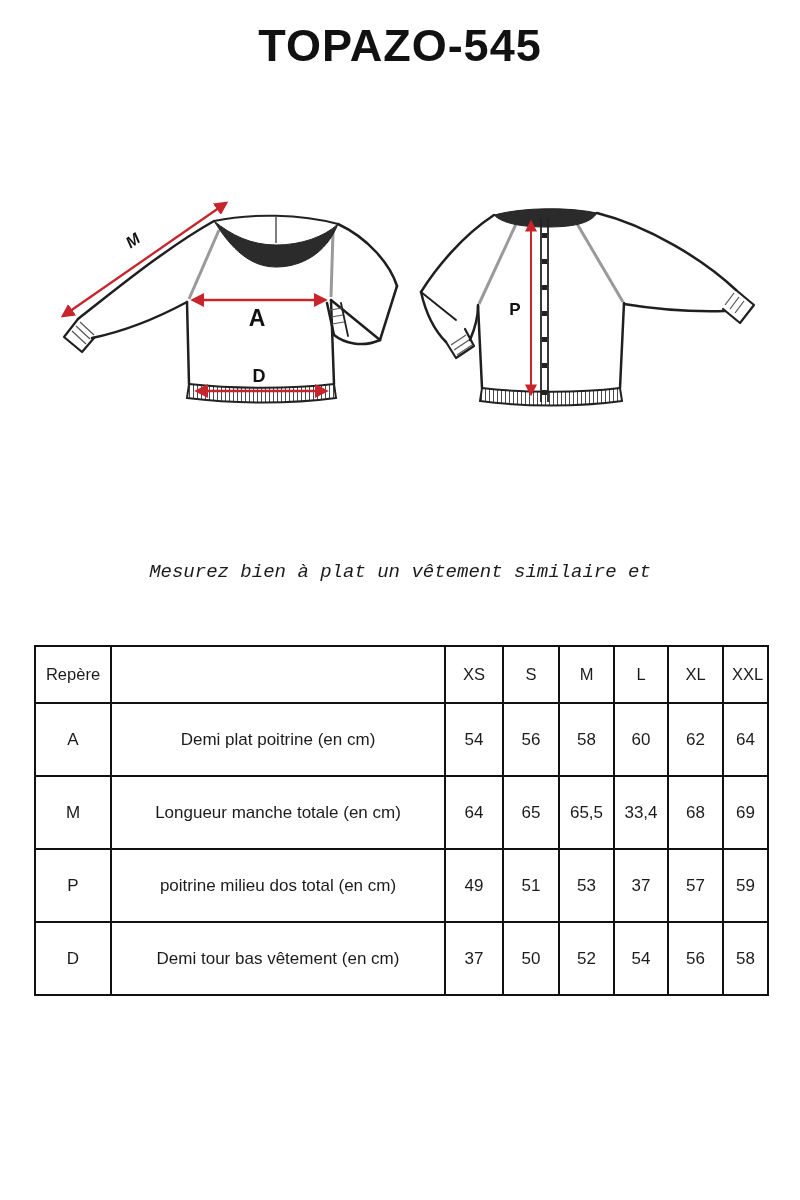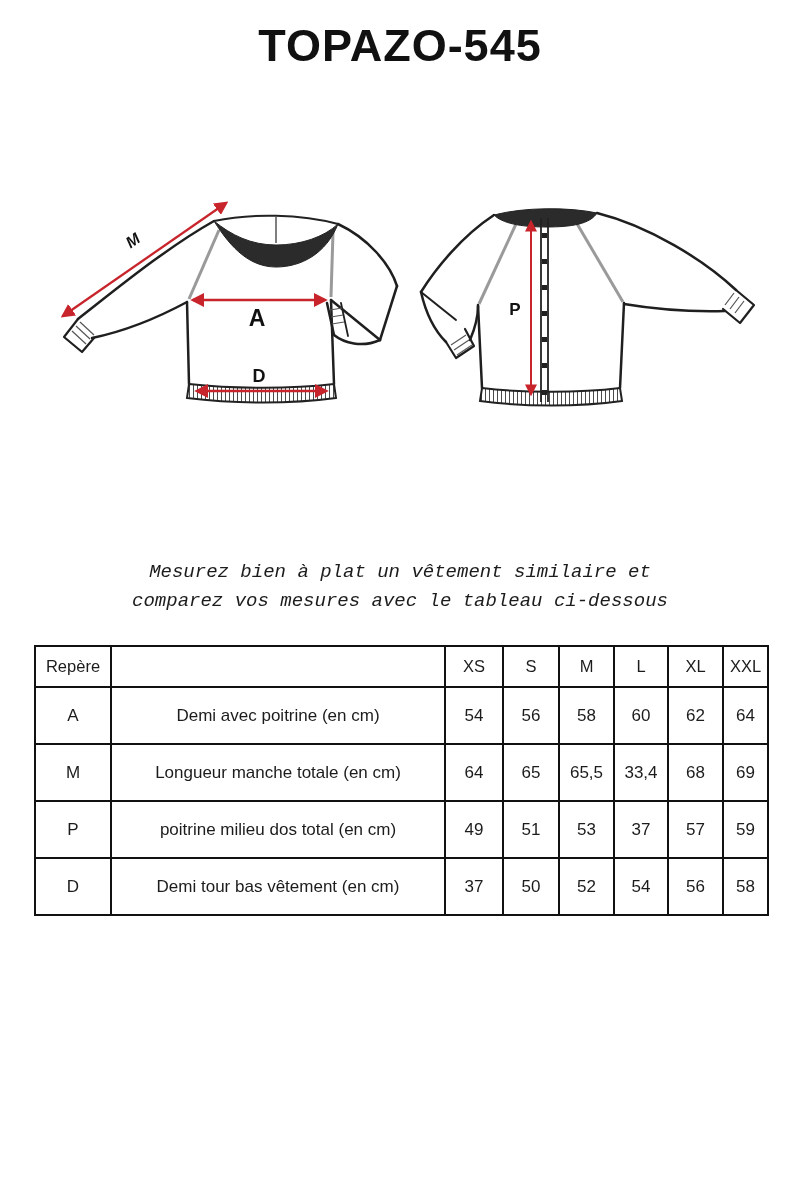--- a/index.html
+++ b/index.html
@@ -12,21 +12,21 @@
   .diagrams{position:absolute;top:188px;left:0;width:800px;height:240px;}
   .svg-front{position:absolute;left:36px;top:0;}
   .svg-back{position:absolute;left:404px;top:0;}
 
   .instruction{position:absolute;top:558px;left:0;width:800px;text-align:center;
                font-style:italic;font-size:19px;line-height:29px;color:#1c1c1c;font-family:Liberation Mono, monospace;}
 
   table.sizes{position:absolute;top:645px;left:34px;width:733px;
               border-collapse:collapse;table-layout:fixed;}
   table.sizes td{border:2px solid #111;text-align:center;vertical-align:middle;
-                 font-size:17px;color:#1c1c1c;padding:0;}
+                 font-size:17px;color:#1c1c1c;padding:8px;}
   tr.hdr td{height:39px;font-size:16.5px;}
   tr.datarow td{height:55px;}
   td.val{font-size:18px;}
 </style>
 </head>
 <body>
 
 <div class="page">
 
   <div class="title">TOPAZO-545</div>
@@ -159,21 +159,20 @@
         </g>
       </g>
 
       <path d="M127,34 L127,206" stroke="#c8242b" stroke-width="2" fill="none" marker-start="url(#ahb)" marker-end="url(#ahb)"></path>
       <text x="111" y="127" font-size="17" font-weight="bold" fill="#111" text-anchor="middle">P</text>
     </svg>
   </div>
 
   <div class="instruction">
     <div>Mesurez bien à plat un vêtement similaire et</div>
-    <div>comparez vos mesures avec le tableau ci-dessous</div>
   </div>
 
   <table class="sizes">
     <colgroup>
       <col style="width:76px">
         <col style="width:334px">
       <col style="width:58px">
         <col style="width:56px">
         <col style="width:55px">
       <col style="width:54px">
@@ -186,21 +185,21 @@
         <td></td>
         <td>XS</td>
         <td>S</td>
         <td>M</td>
         <td>L</td>
         <td>XL</td>
         <td>XXL</td>
       </tr>
       <tr class="datarow">
         <td>A</td>
-        <td>Demi avec poitrine (en cm)</td>
+        <td>Demi plat poitrine (en cm)</td>
         <td class="val">54</td>
         <td class="val">56</td>
         <td class="val">58</td>
         <td class="val">60</td>
         <td class="val">62</td>
         <td class="val">64</td>
       </tr>
       <tr class="datarow">
         <td>M</td>
         <td>Longueur  manche totale (en cm)</td>

